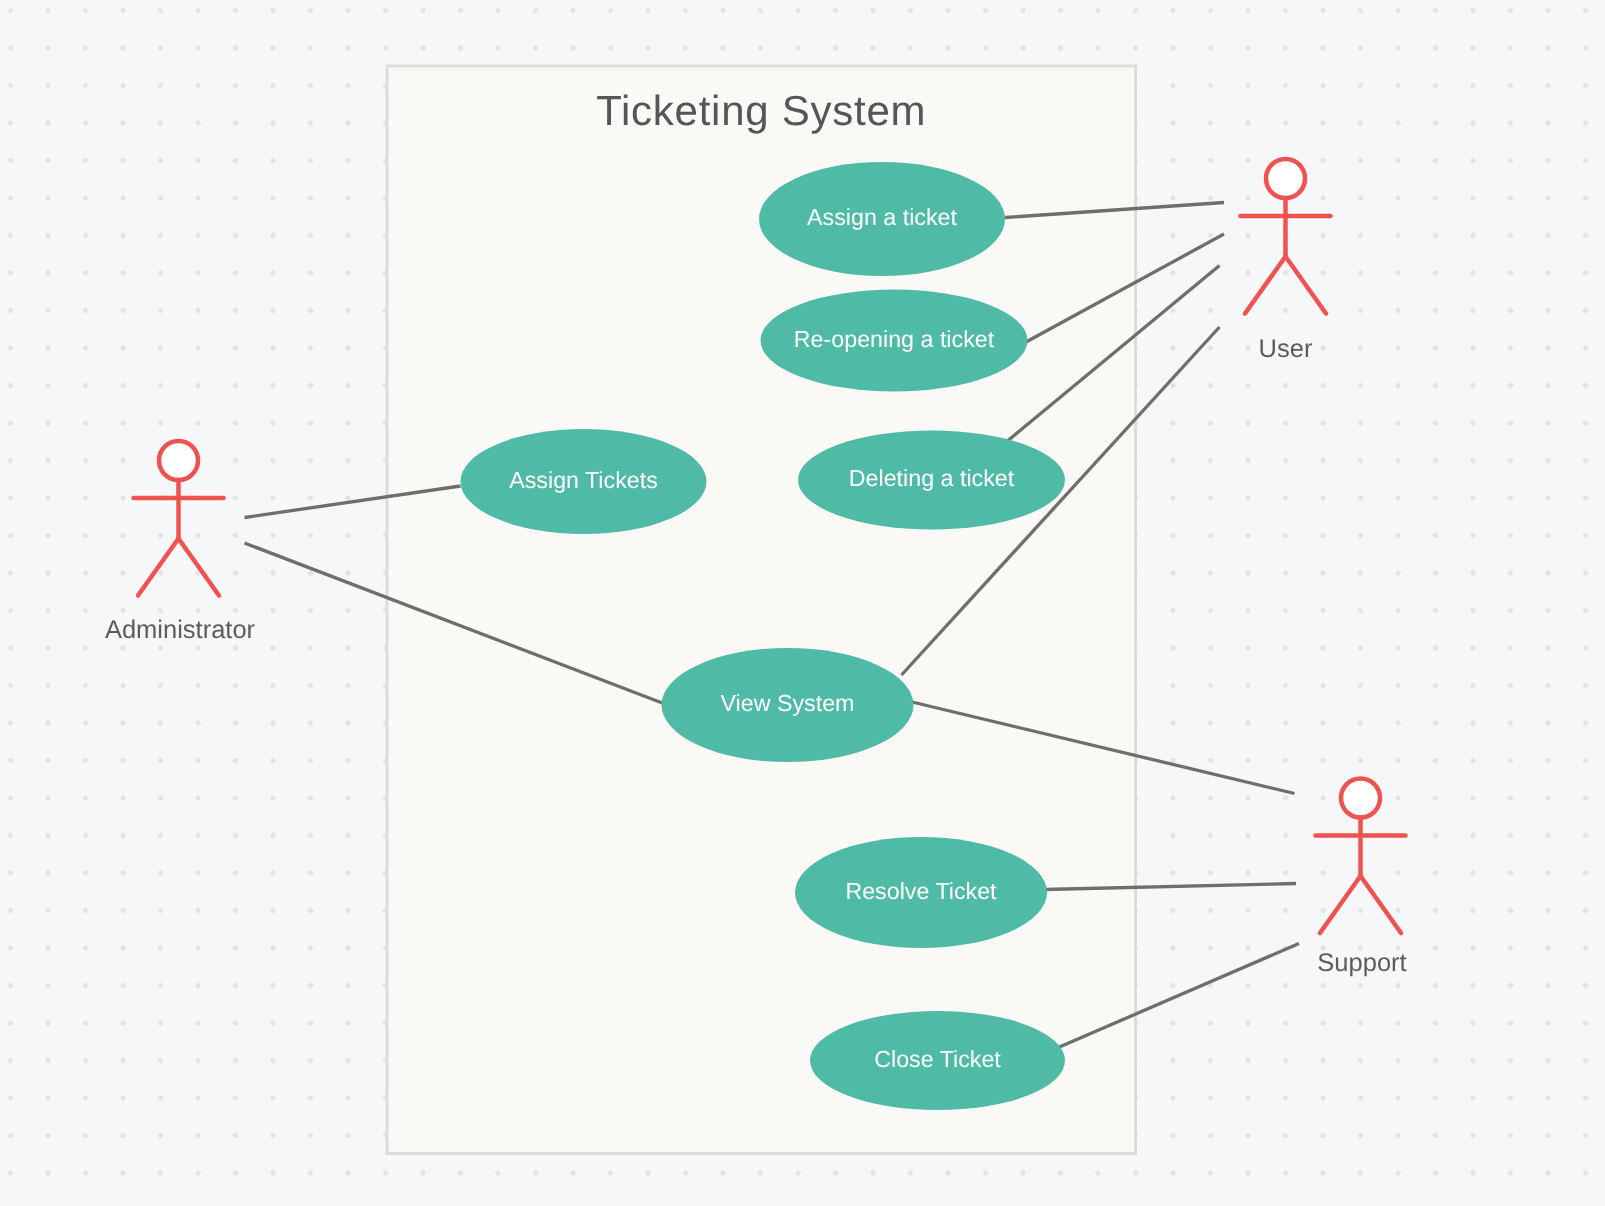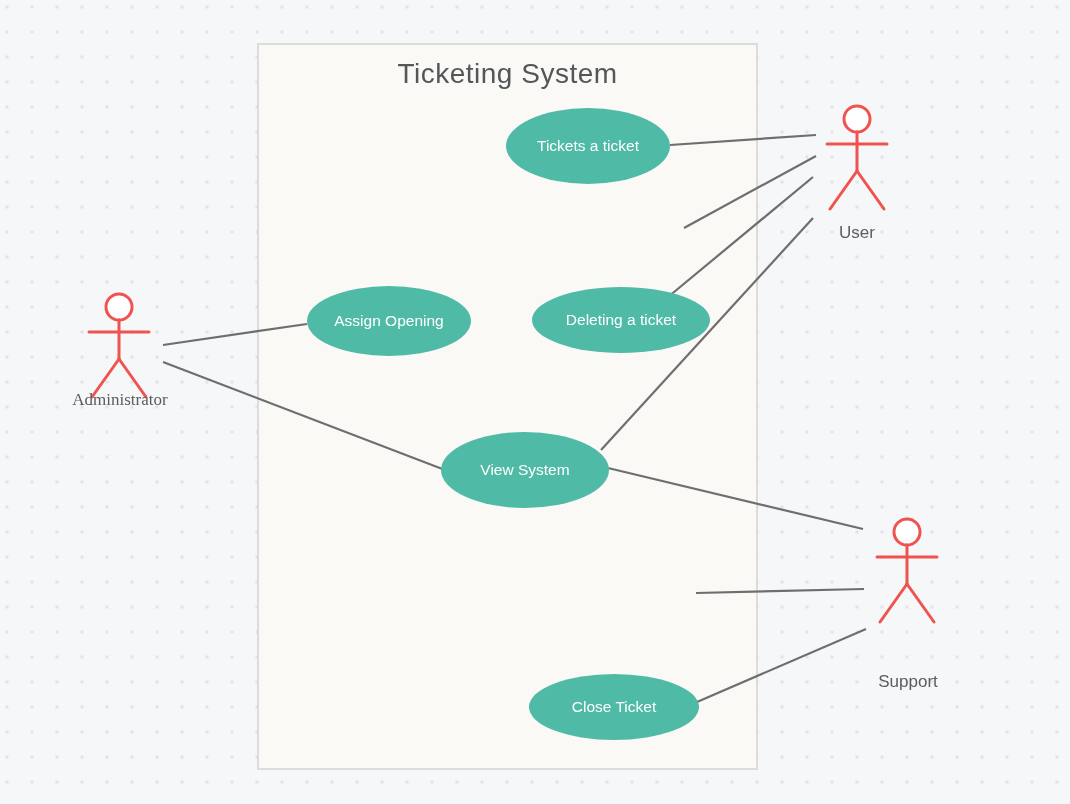--- a/index.html
+++ b/index.html
@@ -80,32 +80,38 @@
     <line class="edge" x1="670" y1="145" x2="816" y2="135"></line>
     <line class="edge" x1="684" y1="228" x2="816" y2="156"></line>
     <line class="edge" x1="668" y1="297" x2="813" y2="177"></line>
     <line class="edge" x1="601" y1="450" x2="813" y2="218"></line>
     <line class="edge" x1="608" y1="468" x2="863" y2="529"></line>
     <line class="edge" x1="696" y1="593" x2="864" y2="589"></line>
     <line class="edge" x1="697" y1="702" x2="866" y2="629"></line>
   </svg>
 
   <div class="usecase" style="left:506px; top:108px; width:164px; height:76px;">
-    <span>Tickets a ticket</span>
+    <span>Assign a ticket</span>
+  </div>
+  <div class="usecase" style="left:507px; top:193px; width:178px; height:68px;">
+    <span>Re-opening a ticket</span>
   </div>
   <div class="usecase" style="left:307px; top:286px; width:164px; height:70px;">
-    <span>Assign Opening</span>
+    <span>Assign Tickets</span>
   </div>
   <div class="usecase" style="left:532px; top:287px; width:178px; height:66px;">
     <span>Deleting a ticket</span>
   </div>
   <div class="usecase" style="left:441px; top:432px; width:168px; height:76px;">
     <span>View System</span>
   </div>
-  <div class="usecase" style="left:529px; top:674px; width:170px; height:66px;">
+  <div class="usecase" style="left:530px; top:558px; width:168px; height:74px;">
+    <span>Resolve Ticket</span>
+  </div>
+  <div class="usecase" style="left:540px; top:674px; width:170px; height:66px;">
     <span>Close Ticket</span>
   </div>
 
   <svg class="layer" width="1070" height="804" style="pointer-events:none;">
     <g style="pointer-events:all;">
       <circle class="actor-head" cx="119" cy="307" r="13"></circle>
       <line class="actor-line" x1="119" y1="320" x2="119" y2="359"></line>
       <line class="actor-line" x1="89" y1="332" x2="149" y2="332"></line>
       <line class="actor-line" x1="119" y1="359" x2="92" y2="397"></line>
       <line class="actor-line" x1="119" y1="359" x2="146" y2="397"></line>
@@ -119,17 +125,17 @@
     </g>
     <g style="pointer-events:all;">
       <circle class="actor-head" cx="907" cy="532" r="13"></circle>
       <line class="actor-line" x1="907" y1="545" x2="907" y2="584"></line>
       <line class="actor-line" x1="877" y1="557" x2="937" y2="557"></line>
       <line class="actor-line" x1="907" y1="584" x2="880" y2="622"></line>
       <line class="actor-line" x1="907" y1="584" x2="934" y2="622"></line>
     </g>
   </svg>
 
-  <div class="actor-label" style="left:120px; top:390px;font-family:Liberation Serif, serif;">Administrator</div>
+  <div class="actor-label" style="left:120px; top:410px;">Administrator</div>
   <div class="actor-label" style="left:857px; top:223px;">User</div>
-  <div class="actor-label" style="left:908px; top:672px;">Support</div>
+  <div class="actor-label" style="left:908px; top:632px;">Support</div>
 
 </div>
 
 </body></html>

